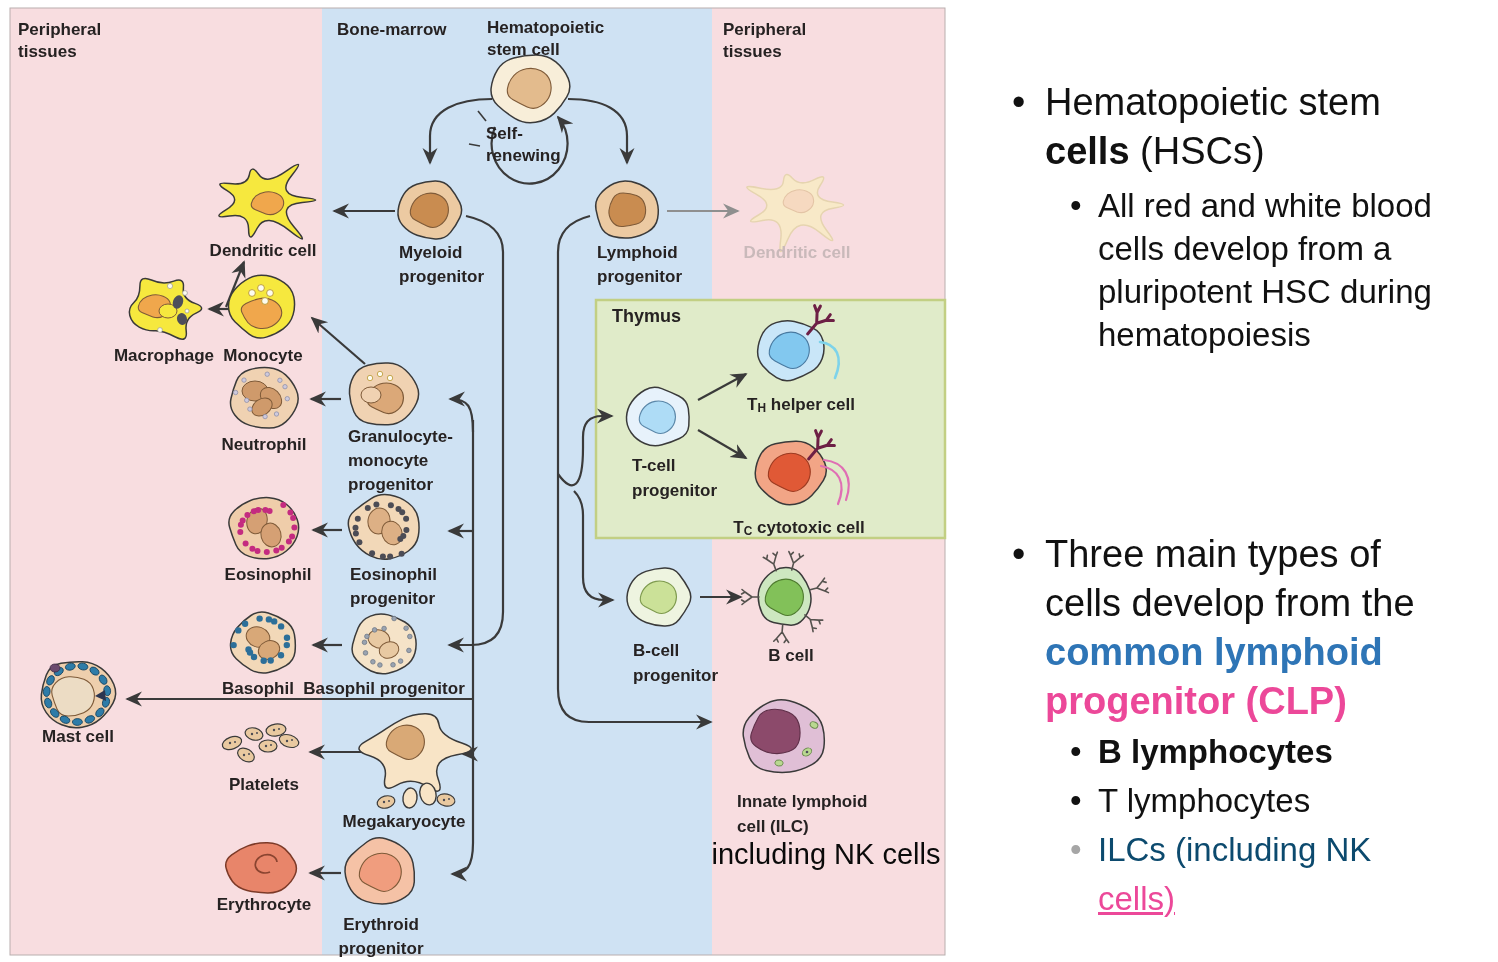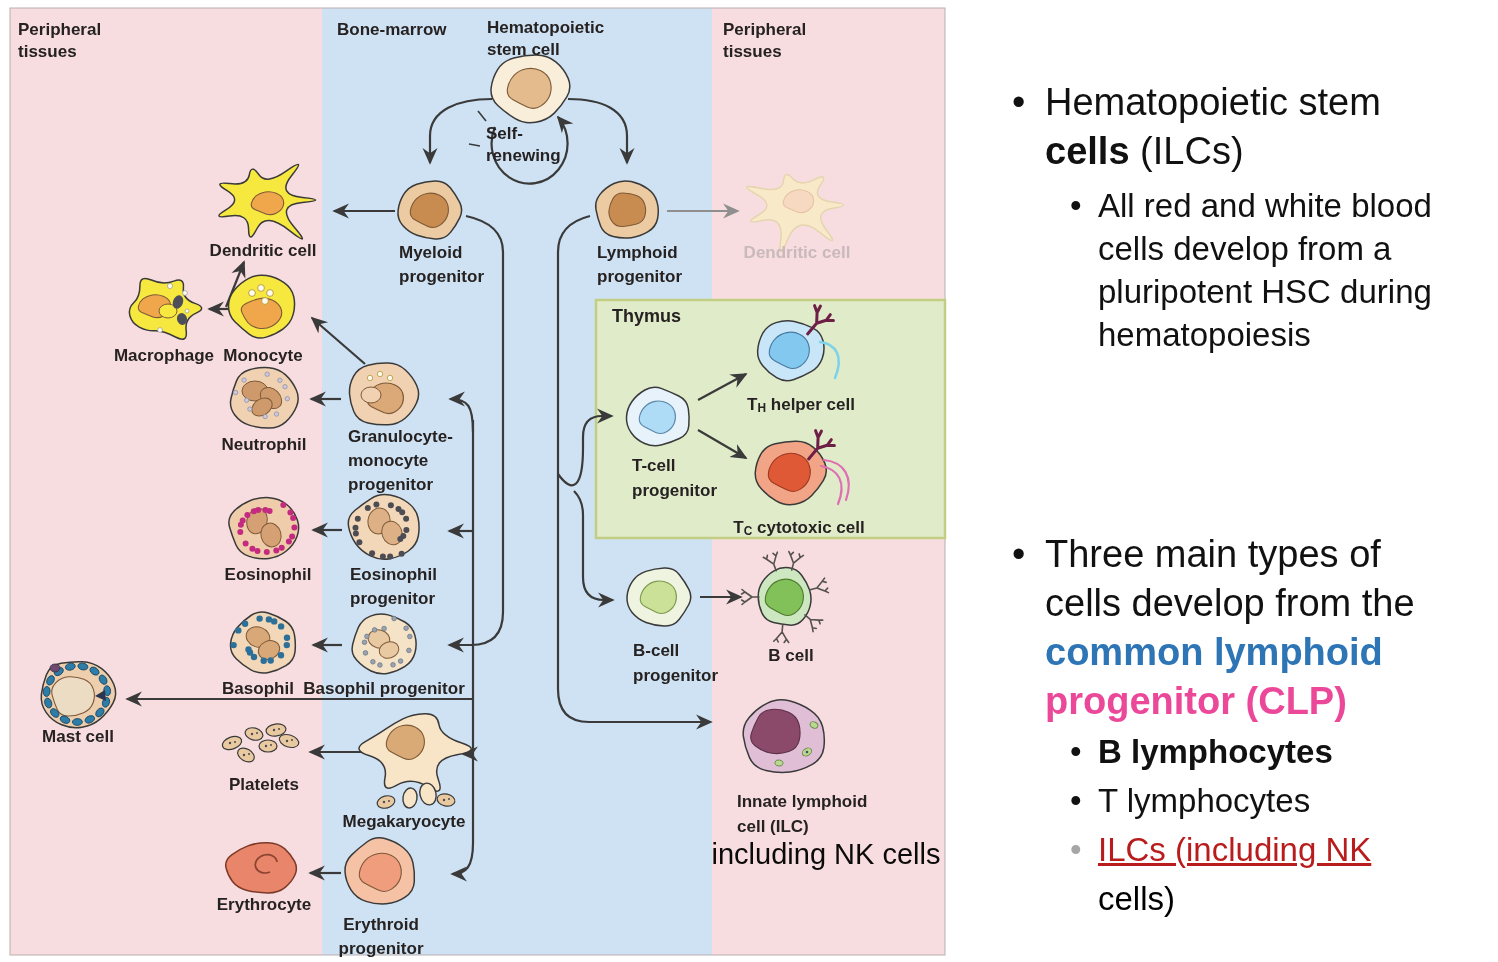--- a/index.html
+++ b/index.html
@@ -354,21 +354,21 @@
       <text x="826" y="864" text-anchor="middle" font-size="29" font-weight="400" fill="#0a0a0a"><tspan x="826" dy="0">including NK cells</tspan></text>
     </svg>
   <div id="notes">
       <div class="block" style="left: 1012px; top: 78px; font-size: 38px;">
         <div class="row" style="line-height: 49px;">
           <span class="bullet" style="width: 33px;">•</span>
           <span><span style="font-weight: 400;">Hematopoietic stem</span></span>
         </div>
         <div class="row" style="line-height: 49px;">
           <span class="bullet" style="width: 33px;"></span>
-          <span><span style="font-weight: 700;">cells</span><span> (ILCs)</span></span>
+          <span><span style="font-weight: 700;">cells</span><span> (HSCs)</span></span>
         </div>
       </div>
       <div class="block" style="left: 1070px; top: 184px; font-size: 33px;">
         <div class="row" style="line-height: 43px;">
           <span class="bullet" style="width: 28px;">•</span>
           <span><span>All red and white blood</span></span>
         </div>
         <div class="row" style="line-height: 43px;">
           <span class="bullet" style="width: 28px;"></span>
           <span><span>cells develop from a</span></span>
@@ -404,21 +404,21 @@
         <div class="row" style="line-height: 49px;">
           <span class="bullet" style="width: 28px;">•</span>
           <span><span style="font-weight: 700;">B lymphocytes</span></span>
         </div>
         <div class="row" style="line-height: 49px;">
           <span class="bullet" style="width: 28px;">•</span>
           <span><span style="font-weight: 400;">T lymphocytes</span></span>
         </div>
         <div class="row" style="line-height: 49px;">
           <span class="bullet" style="width: 28px; color: rgb(166, 166, 166);">•</span>
-          <span><span style="color: #b91c1c; text-decoration: underline;">ILCs (including NK</span></span>
+          <span><span style="color: #0c4a6e;">ILCs (including NK</span></span>
         </div>
         <div class="row" style="line-height: 49px;">
           <span class="bullet" style="width: 28px;"></span>
-          <span><span style="color: #000000;">cells)</span></span>
+          <span><span style="color: #ec4899; text-decoration: underline;">cells)</span></span>
         </div>
       </div>
     </div>
 </div>
 
 </body></html>

